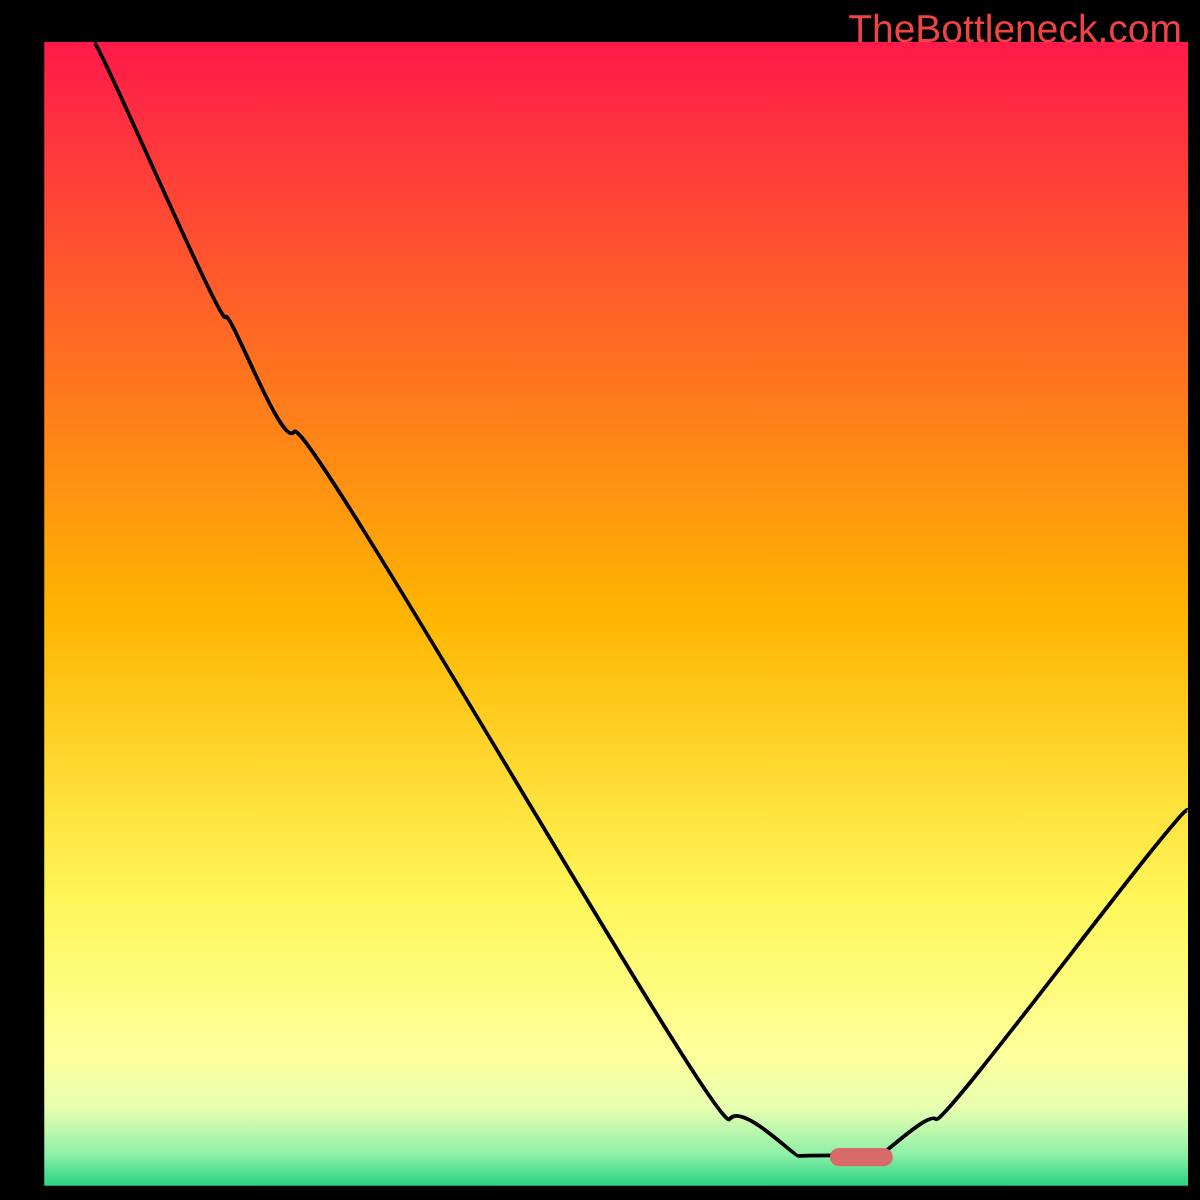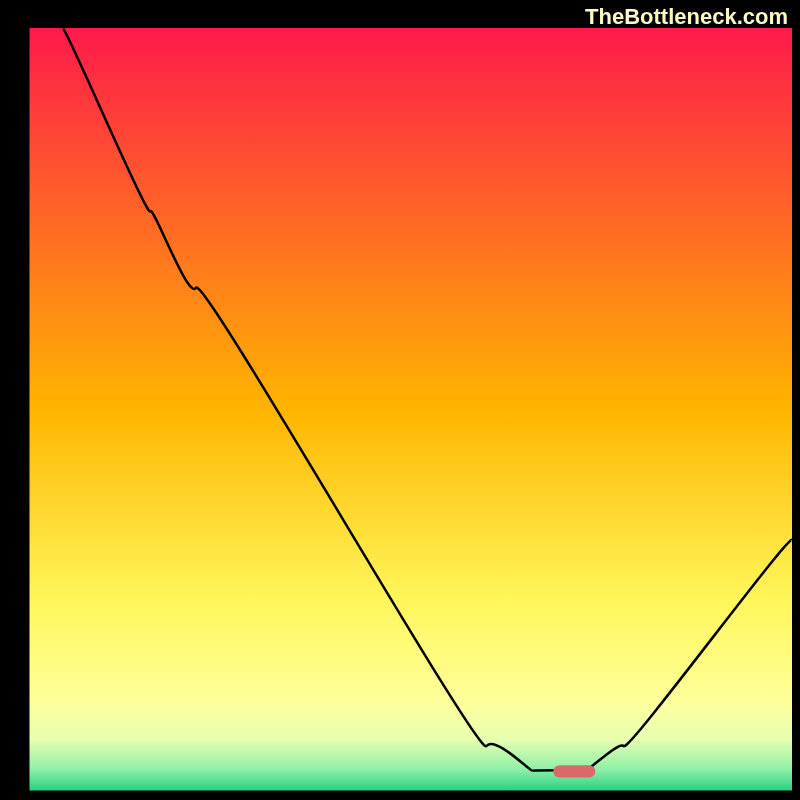--- a/index.html
+++ b/index.html
@@ -8,23 +8,23 @@
     width: 800px;
     height: 800px;
     background: #000;
     position: relative;
     font-family: Arial, sans-serif;
   }
   .watermark {
     position: absolute;
     top: 4px;
     right: 12px;
-    color: #fef9c3;
-    font-size: 22px;
-    font-weight: bold;
+    color: #ef4444;
+    font-size: 26px;
+    font-weight: normal;
     z-index: 10;
   }
   .plot {
     position: absolute;
     inset: 0;
   }
 </style>
 </head>
 <body>
 

